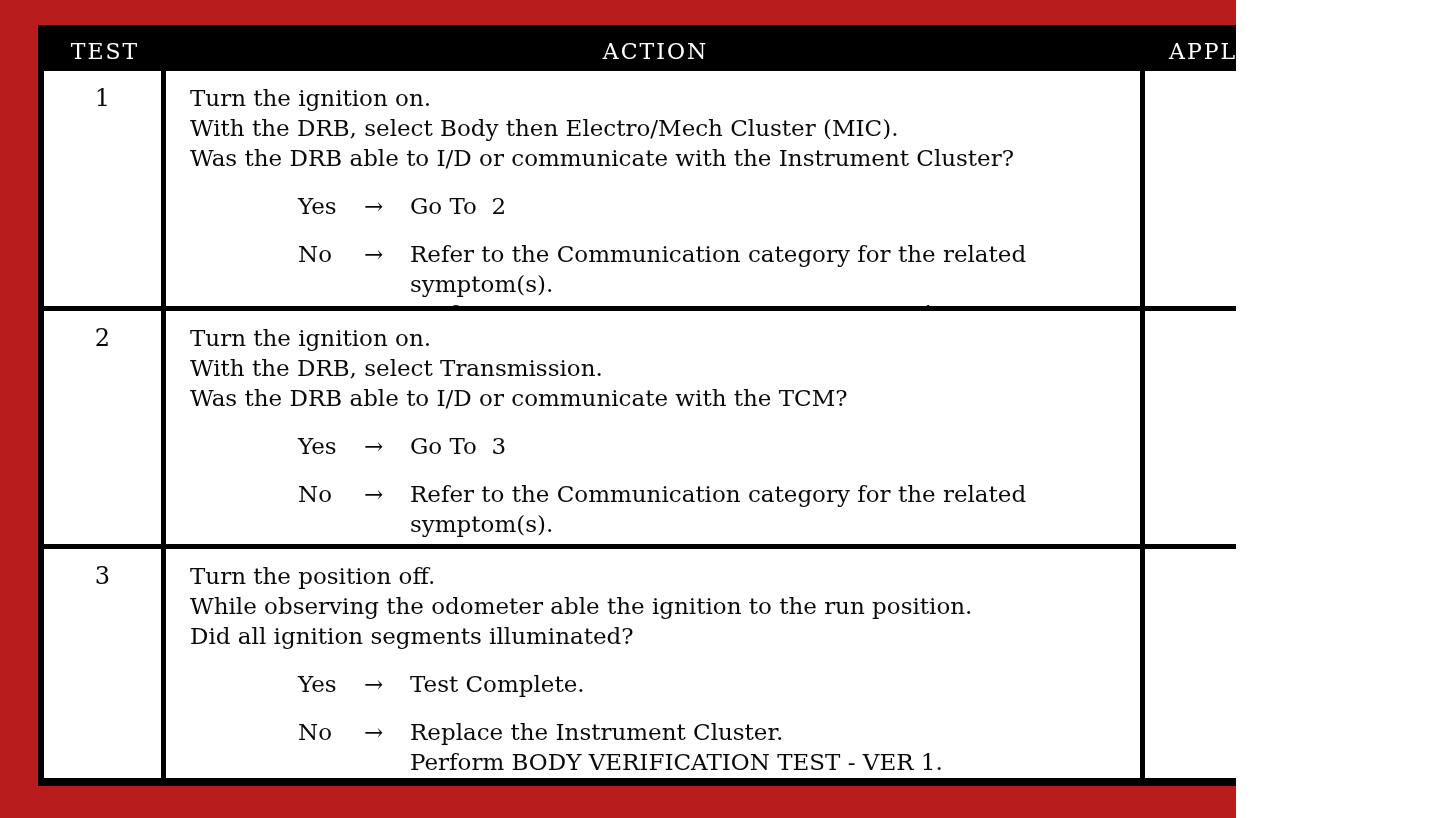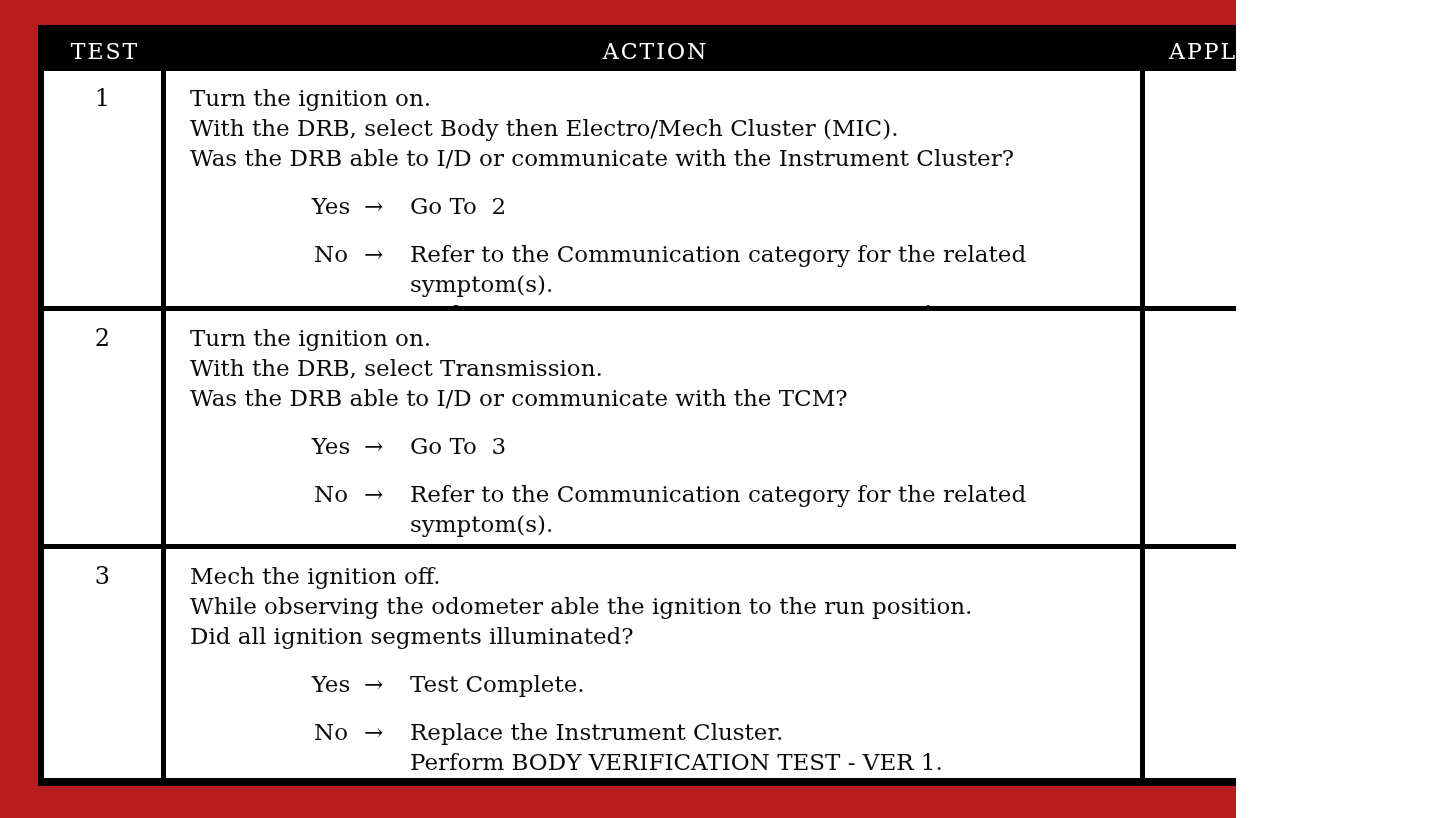--- a/index.html
+++ b/index.html
@@ -62,21 +62,21 @@
   .cell-appl {
     text-align: center;
     font-size: 23px;
   }
   .branch {
     display: flex;
     margin-left: 108px;
     margin-top: 18px;
     line-height: 30px;
   }
-  .branch-label { flex: none; width: 66px; text-align: center; }
+  .branch-label { flex: none; width: 66px; }
   .branch-arrow { flex: none; width: 46px; }
   .branch-text  { flex: 1; white-space: pre-wrap; }
 </style>
 </head>
 <body>
 
 <div class="page">
   <div class="dtable">
 
     <div class="thead">
@@ -123,21 +123,21 @@
           <span class="branch-text">Refer to the Communication category for the related symptom(s).
 Perform BODY VERIFICATION TEST - VER 1.</span>
         </div>
       </div>
       <div class="cell cell-appl">All</div>
     </div>
 
     <div class="trow row-3">
       <div class="cell cell-test">3</div>
       <div class="cell cell-action">
-        <div class="line">Mech the ignition off.</div>
+        <div class="line">Turn the position off.</div>
         <div class="line">While observing the odometer able the ignition to the run position.</div>
         <div class="line">Did all ignition segments illuminated?</div>
         <div class="branch">
           <span class="branch-label">Yes</span>
           <span class="branch-arrow">→</span>
           <span class="branch-text">Test Complete.</span>
         </div>
         <div class="branch">
           <span class="branch-label">No</span>
           <span class="branch-arrow">→</span>

